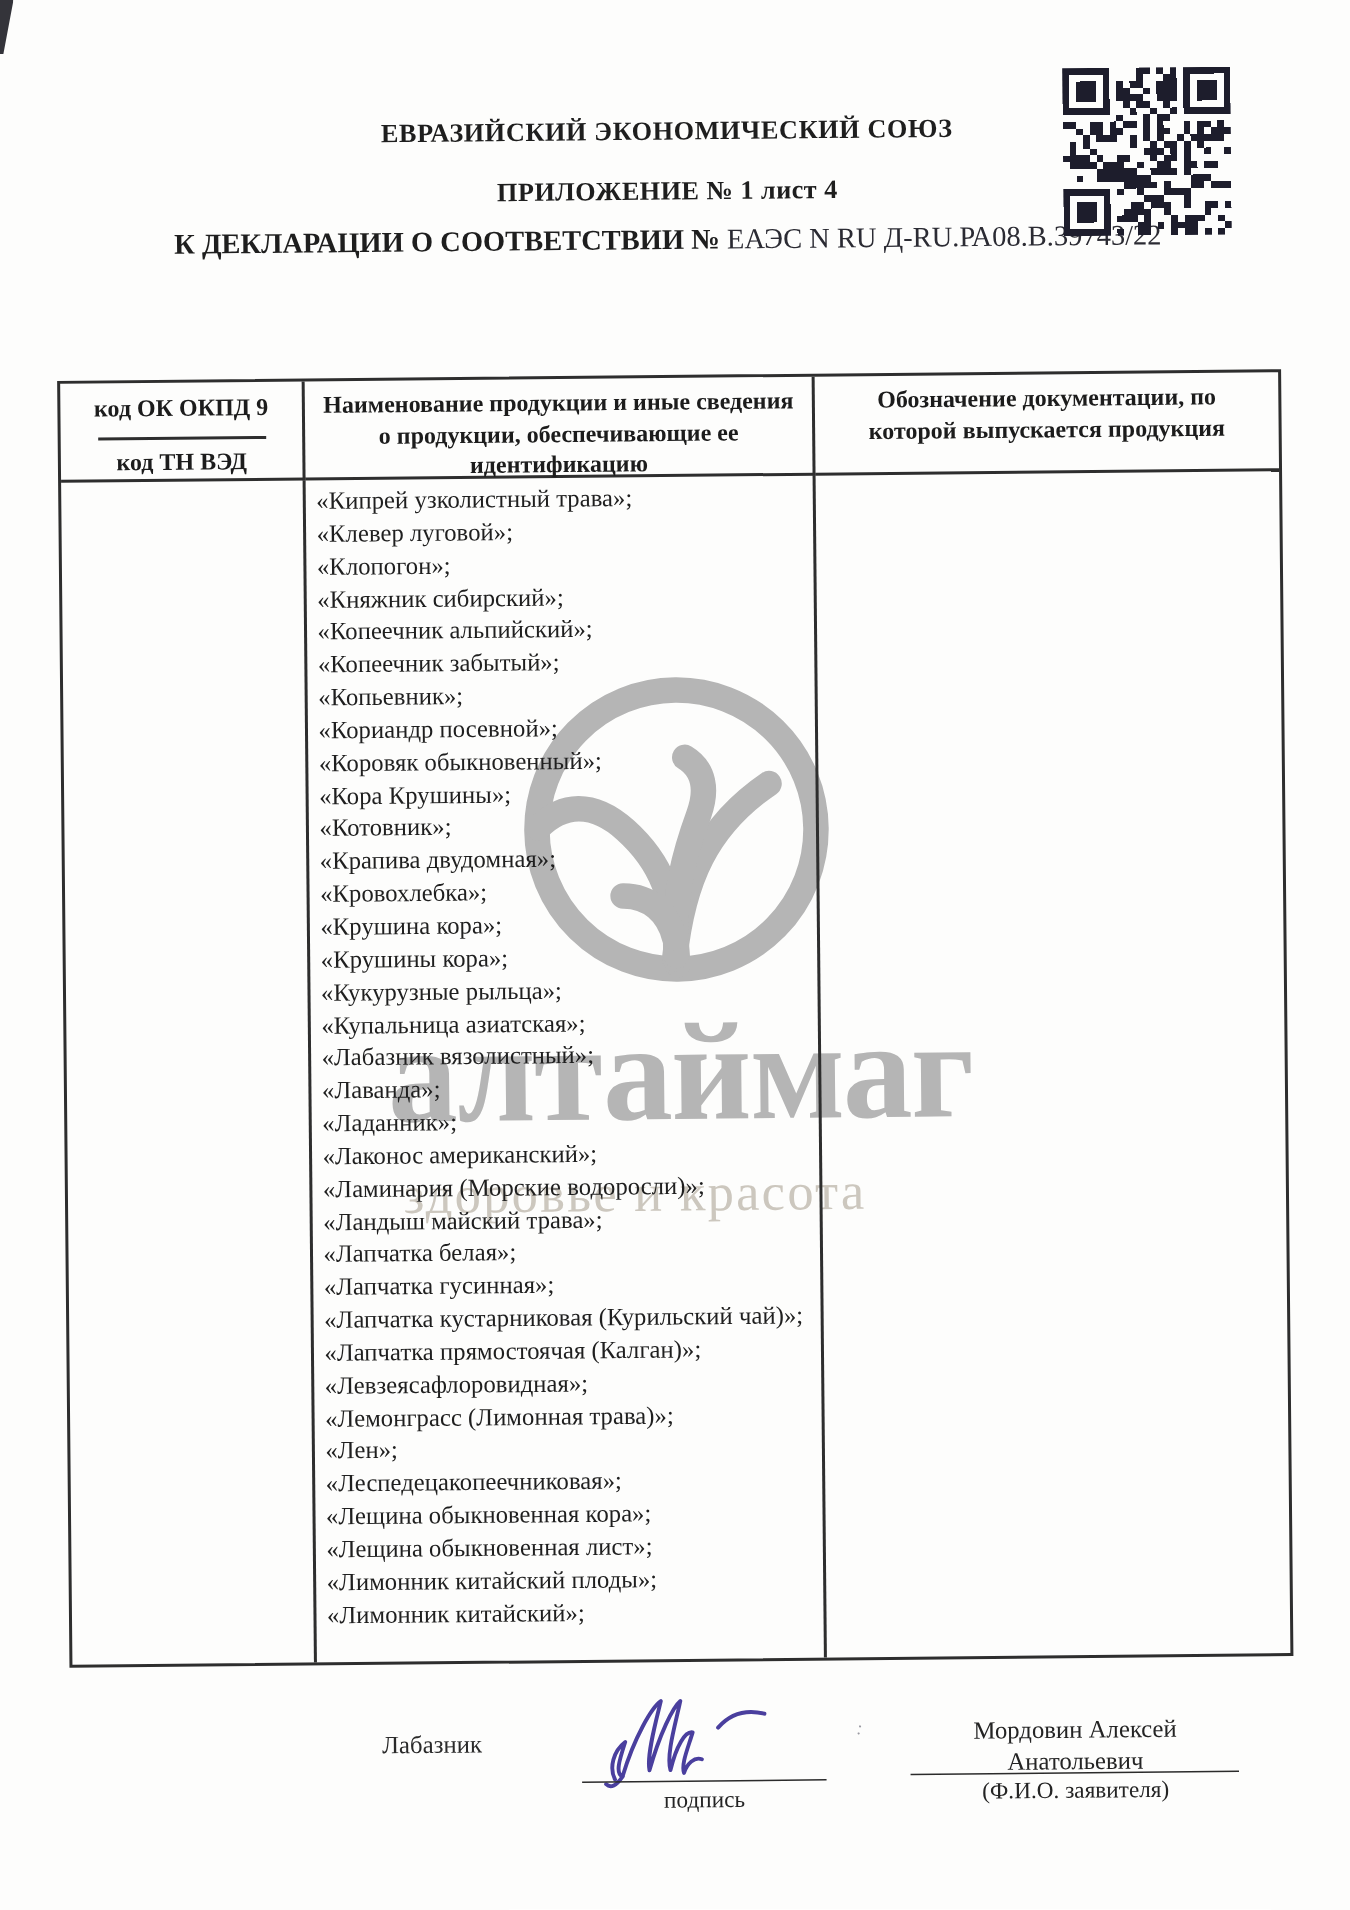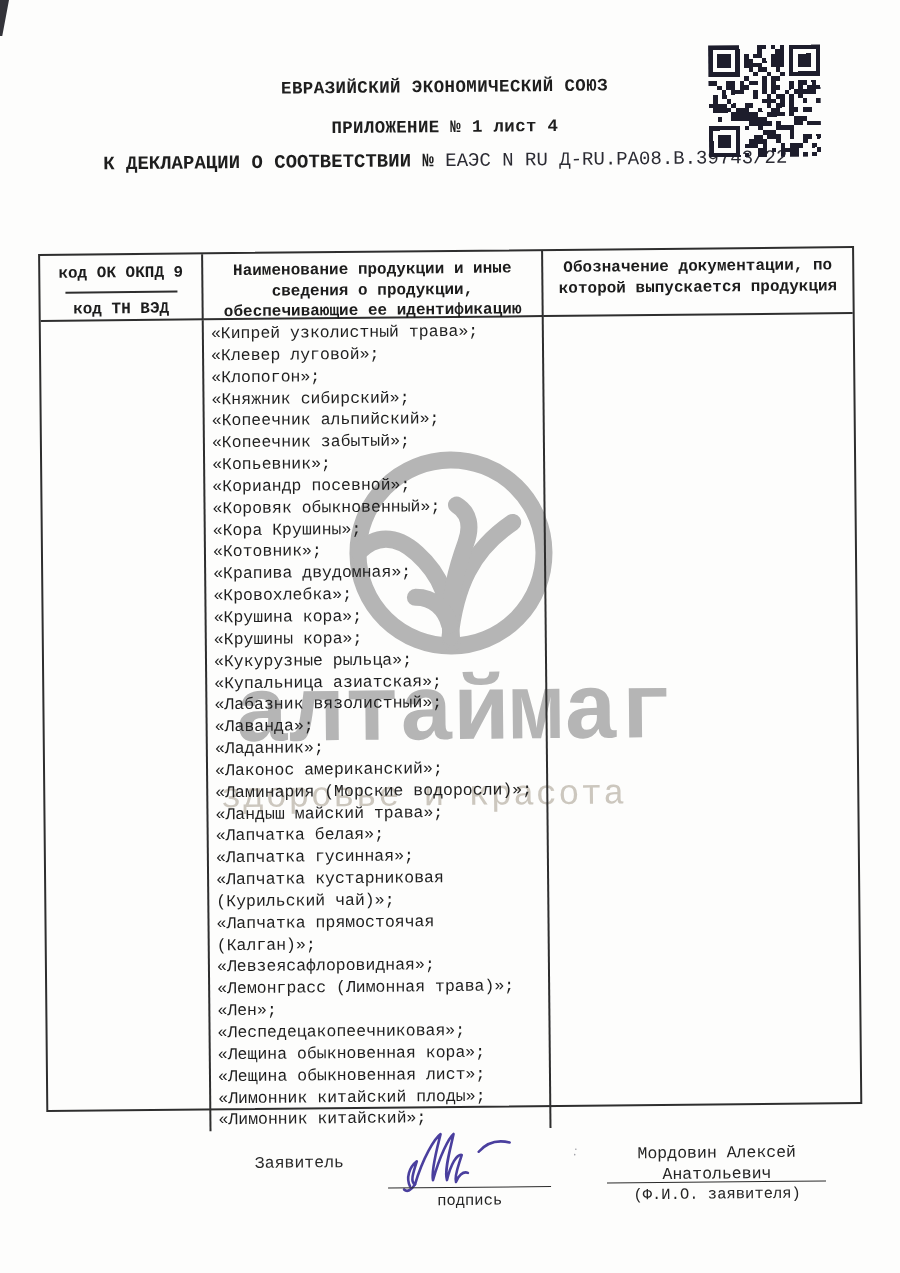--- a/index.html
+++ b/index.html
@@ -1,18 +1,18 @@
 <!DOCTYPE html>
 <html lang="ru"><head>
 <meta charset="utf-8">
 <style>
   html,body{margin:0;padding:0;background:#ffffff;}
   .sheet{
     position:relative;width:900px;height:1273px;background:#fdfdfc;overflow:hidden;
-    font-family:Liberation Mono, monospace;color:#222;
+    font-family:Liberation Serif, serif;color:#222;
   }
   .rot{position:absolute;inset:0;transform:rotate(-0.55deg);transform-origin:450px 660px;}
 
   
   .corner-sliver{position:absolute;left:0;top:0;width:9px;height:36px;background:#34343a;
     clip-path:polygon(0 0,100% 0,25% 100%,0 100%);}
 
   
   .h-line{position:absolute;left:0;width:900px;text-align:center;}
   .h1{top:77px;font-weight:bold;font-size:17.5px;letter-spacing:.4px;color:#1e1e1e;}
@@ -341,21 +341,21 @@
           <div class="item">«Лен»;</div>
           <div class="item">«Леспедецакопеечниковая»;</div>
           <div class="item">«Лещина обыкновенная кора»;</div>
           <div class="item">«Лещина обыкновенная лист»;</div>
           <div class="item">«Лимонник китайский плоды»;</div>
           <div class="item">«Лимонник китайский»;</div>
         </div>
       <div class="cell"></div>
     </div>
 
-    <div class="applicant">Заявитель</div>
+    <div class="applicant">Лабазник</div>
 
     <svg class="sig-svg" viewBox="0 0 152 64" fill="none" stroke-width="2.6" stroke-linecap="round" stroke-linejoin="round">
       <path d="M10,56 C6,48 9,37 17,31 C13,43 10,52 15,54 C23,28 35,8 41,4 C38,16 31,40 33,50 C40,26 49,8 54,4 C51,18 44,40 47,50 C51,34 57,24 62,25 C59,35 54,46 56,52 C58,46 63,41 68,43" stroke="#4a3f9e"></path>
       <path d="M79,22 C87,13 98,10 110,13" stroke="#4a3f9e"></path>
       <path d="M15,54 C11,60 7,62 4,59" stroke="#4a3f9e"></path>
     </svg>
     <div class="sig-line"></div>
     <div class="sig-cap">подпись</div>
 
     <div class="stray">˸</div>

